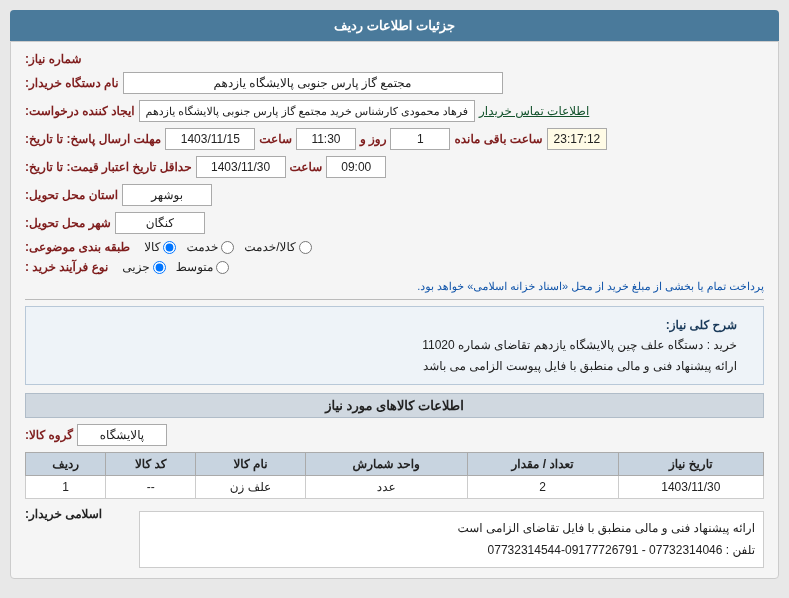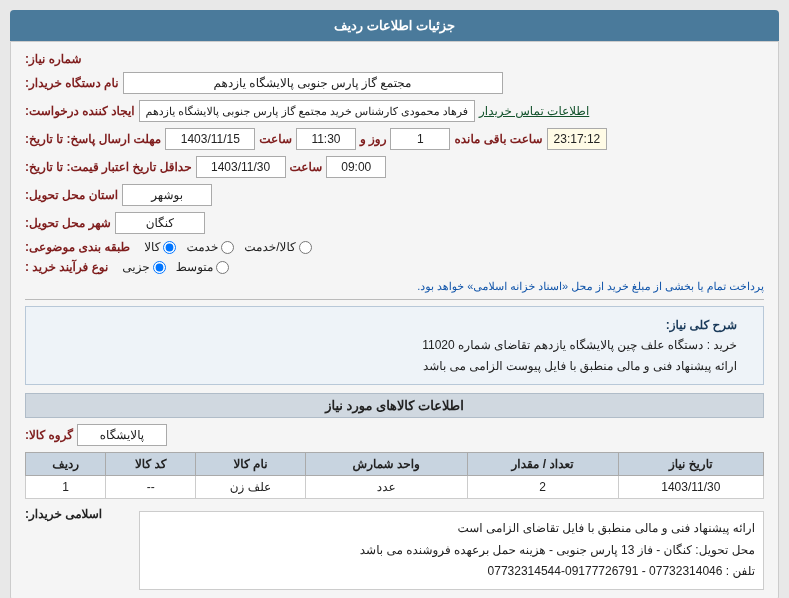--- a/index.html
+++ b/index.html
@@ -273,20 +273,19 @@
       <td>علف زن</td>
       <td>--</td>
       <td>1</td>
     </tr>
         </tbody>
     </table>
 
     <div class="buyer-row" style="margin-top:8px;">
       <div class="buyer-note" style="flex:1;">
         <div>ارائه پیشنهاد فنی و مالی منطبق با فایل تقاضای الزامی است</div>
-        <div>محل تحویل: کنگان - فاز 13 پارس جنوبی - هزینه حمل برعهده فروشنده می باشد</div>
         <div>تلفن : 07732314046 - 09177726791-07732314544</div>
       </div>
       <span class="buyer-label">اسلامی خریدار:</span>
     </div>
 
   </div>
 </div>
 
 </body></html>

